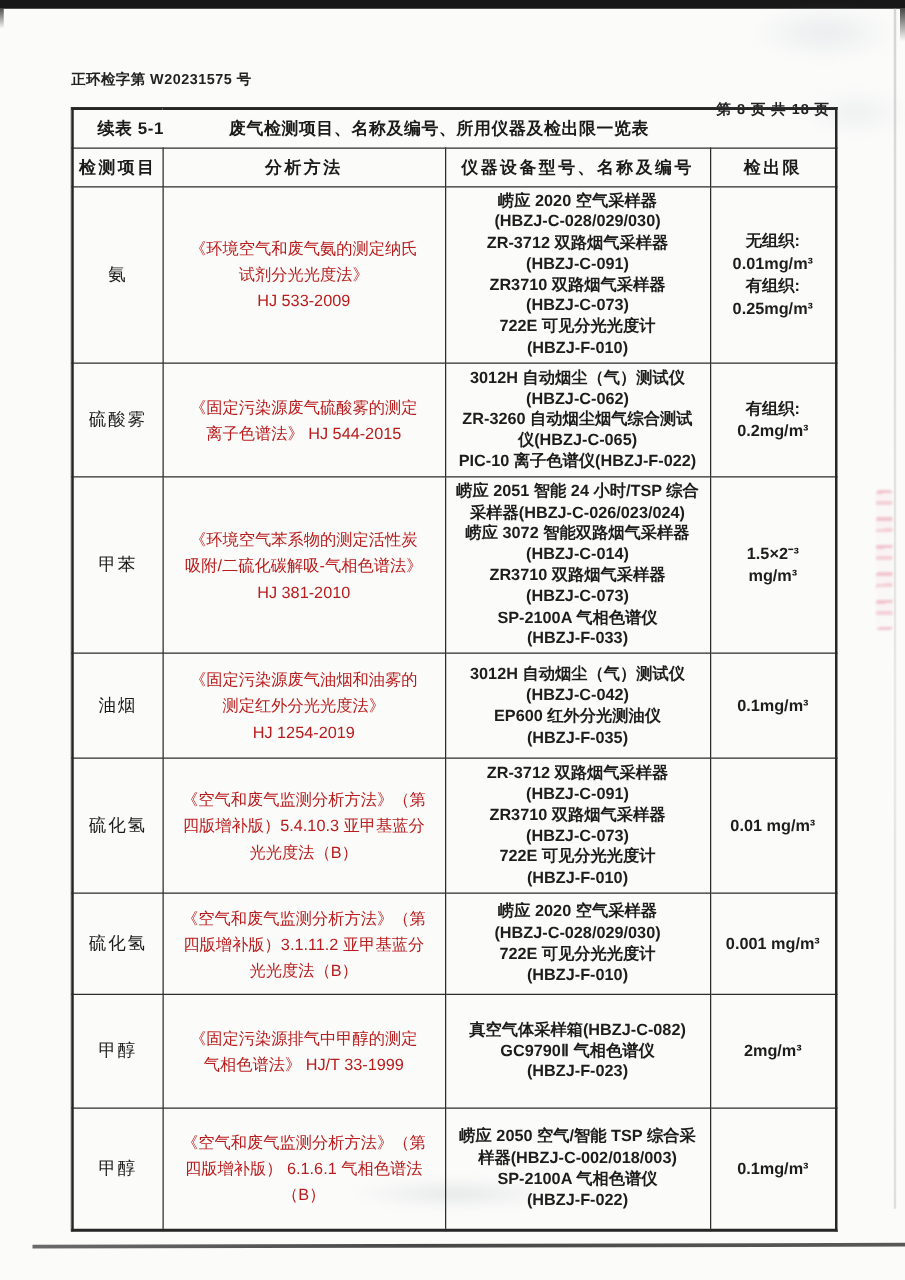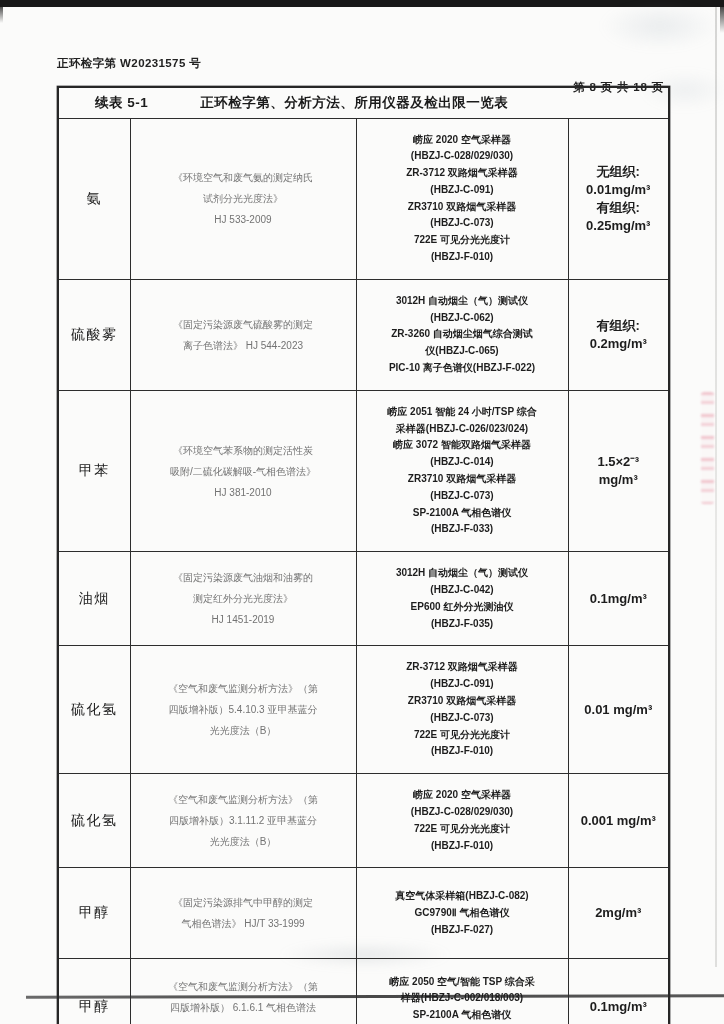--- a/index.html
+++ b/index.html
@@ -85,40 +85,40 @@
     vertical-align: middle;
     text-align: center;
     overflow: hidden;
   }
   table.report { border: 2.2px solid #262626; box-shadow: 0 0 0 .4px #3a3a3a; }
 
   tr.title-row { height: 31px; }
   .title-cell { text-align: left !important; }
   .title-flex {
     display: flex; align-items: center;
-    padding-left: 36px; gap: 52px;
+    padding-left: 19px; gap: 52px;
     font-size: 13.5px; font-weight: 700; color: #1b1b1b;
     letter-spacing: .5px;
   }
   tr.header-row { height: 31px; }
   tr.header-row th {
     font-size: 13.5px; font-weight: 600; letter-spacing: 2px; color: #1b1b1b;
   }
 
   td.item-cell {
     font-size: 14px; letter-spacing: 1.5px; color: #1b1b1b;
     white-space: pre-line;
   }
   td.method-cell {
-    font-size: 10px; line-height: 21px; color: #737373;
+    font-size: 13px; line-height: 21px; color: #b91c1c;
     white-space: pre-line; padding: 2px 3px;
   }
   td.instr-cell {
-    font-size: 10px; line-height: 16.8px; font-weight: 600; color: #1d1d1d;
-    white-space: pre-line; padding: 13px 2px;
+    font-size: 13px; line-height: 16.8px; font-weight: 600; color: #1d1d1d;
+    white-space: pre-line; padding: 3px 2px;
   }
   td.limit-cell {
     font-size: 13px; line-height: 18px; font-weight: 600; color: #1d1d1d;
     white-space: pre-line; padding: 14px 2px;
   }
   tr.r1 { height: 139px; }
   tr.r2 { height: 90px; }
   tr.r3 { height: 129px; }
   tr.r4 { height: 84px; }
   tr.r5 { height: 104px; }
@@ -150,25 +150,31 @@
         <col class="c2">
         <col class="c3">
         <col class="c4">
       </colgroup>
 
     <tbody>
         <tr class="title-row">
       <td class="title-cell" colspan="4">
         <div class="title-flex">
           <span>续表 5-1</span>
-          <span>正环检字第、分析方法、所用仪器及检出限一览表</span>
+          <span>废气检测项目、名称及编号、所用仪器及检出限一览表</span>
         </div>
       </td>
     </tr>
 
+    <tr class="header-row">
+      <th>检测项目</th>
+      <th>分析方法</th>
+      <th>仪器设备型号、名称及编号</th>
+      <th>检出限</th>
+    </tr>
 
     <tr class="r1">
       <td class="item-cell">氨</td>
       <td class="method-cell">《环境空气和废气氨的测定纳氏
 试剂分光光度法》
 HJ 533-2009</td>
       <td class="instr-cell">崂应 2020 空气采样器
 (HBZJ-C-028/029/030)
 ZR-3712 双路烟气采样器
 (HBZJ-C-091)
@@ -178,21 +184,21 @@
 (HBZJ-F-010)</td>
       <td class="limit-cell">无组织:
 0.01mg/m³
 有组织:
 0.25mg/m³</td>
     </tr>
 
     <tr class="r2">
       <td class="item-cell">硫酸雾</td>
       <td class="method-cell">《固定污染源废气硫酸雾的测定
-离子色谱法》  HJ 544-2023</td>
+离子色谱法》  HJ 544-2015</td>
       <td class="instr-cell">3012H 自动烟尘（气）测试仪
 (HBZJ-C-062)
 ZR-3260 自动烟尘烟气综合测试
 仪(HBZJ-C-065)
 PIC-10 离子色谱仪(HBZJ-F-022)</td>
       <td class="limit-cell">有组织:
 0.2mg/m³</td>
     </tr>
 
     <tr class="r3">
@@ -209,21 +215,21 @@
 SP-2100A 气相色谱仪
 (HBZJ-F-033)</td>
       <td class="limit-cell">1.5×2⁻³
 mg/m³</td>
     </tr>
 
     <tr class="r4">
       <td class="item-cell">油烟</td>
       <td class="method-cell">《固定污染源废气油烟和油雾的
 测定红外分光光度法》
-HJ 1451-2019</td>
+HJ 1254-2019</td>
       <td class="instr-cell">3012H 自动烟尘（气）测试仪
 (HBZJ-C-042)
 EP600 红外分光测油仪
 (HBZJ-F-035)</td>
       <td class="limit-cell">0.1mg/m³</td>
     </tr>
 
     <tr class="r5">
       <td class="item-cell">硫化氢</td>
       <td class="method-cell">《空气和废气监测分析方法》（第
@@ -249,21 +255,21 @@
 (HBZJ-F-010)</td>
       <td class="limit-cell">0.001 mg/m³</td>
     </tr>
 
     <tr class="r7">
       <td class="item-cell">甲醇</td>
       <td class="method-cell">《固定污染源排气中甲醇的测定
 气相色谱法》  HJ/T 33-1999</td>
       <td class="instr-cell">真空气体采样箱(HBZJ-C-082)
 GC9790Ⅱ 气相色谱仪
-(HBZJ-F-027)</td>
+(HBZJ-F-023)</td>
       <td class="limit-cell">2mg/m³</td>
     </tr>
 
     <tr class="r8">
       <td class="item-cell">甲醇</td>
       <td class="method-cell">《空气和废气监测分析方法》（第
 四版增补版） 6.1.6.1 气相色谱法
 （B）</td>
       <td class="instr-cell">崂应 2050 空气/智能 TSP 综合采
 样器(HBZJ-C-002/018/003)

